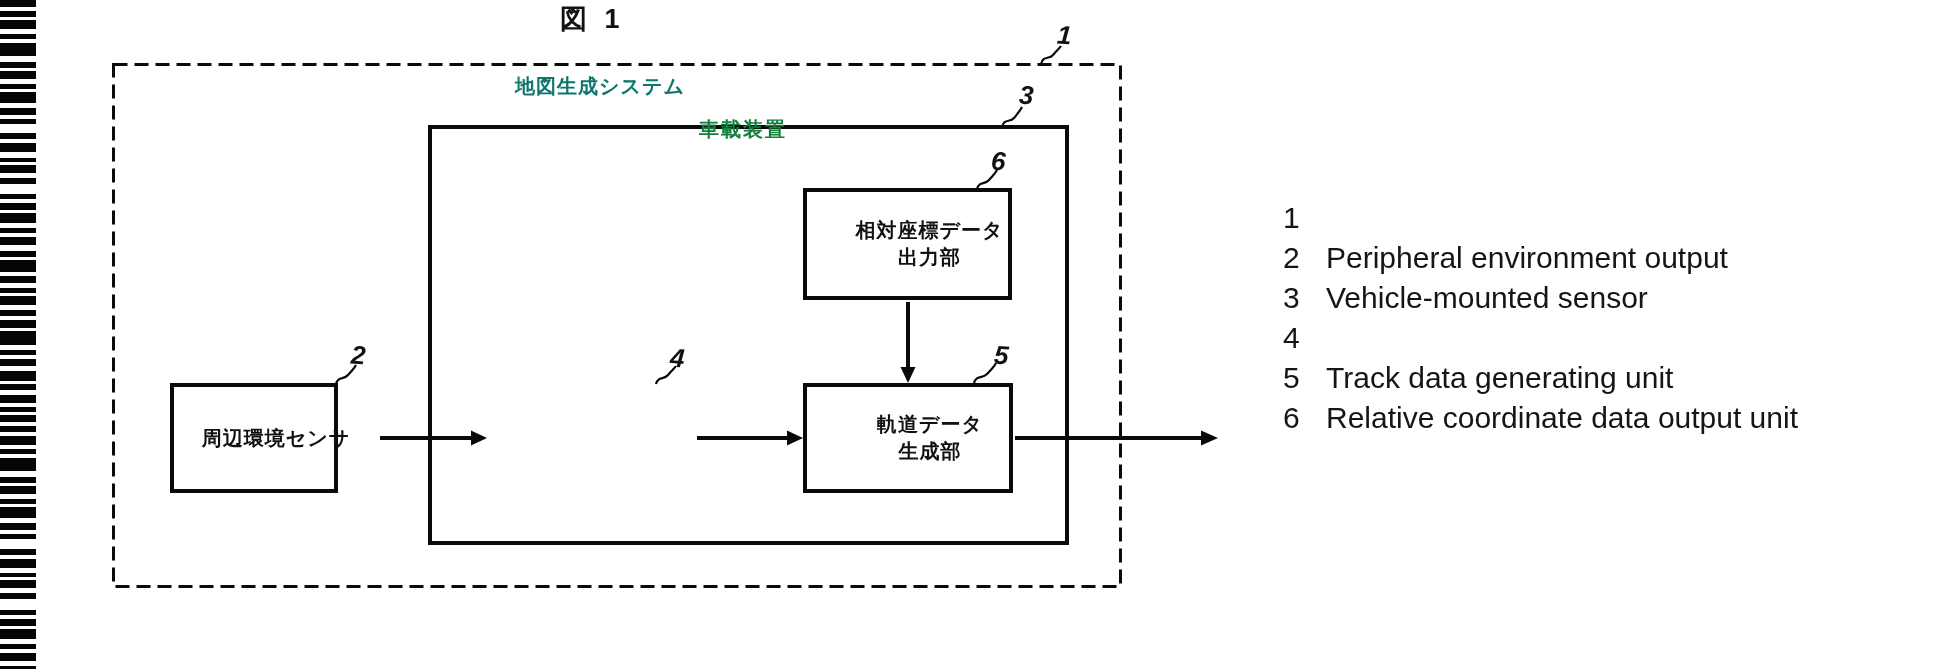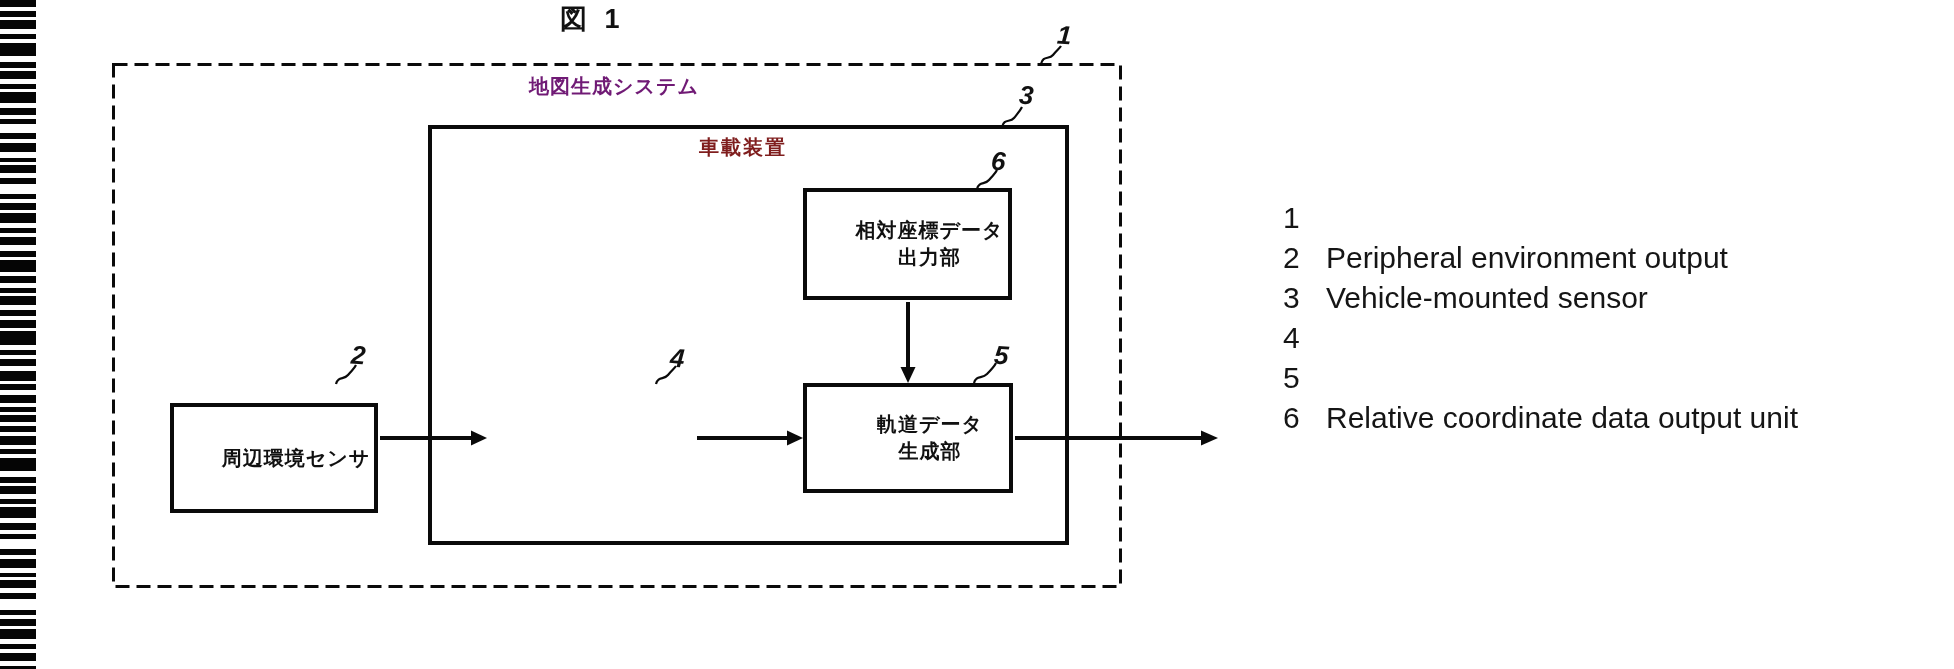--- a/index.html
+++ b/index.html
@@ -33,43 +33,43 @@
     font-size: 27px;
     font-weight: 700;
     letter-spacing: 5px;
     color: #111;
     white-space: nowrap;
   }
 
   
   .outer-box-label {
     position: absolute;
-    left: 529px; top: 73px;
+    left: 515px; top: 73px;
     font-size: 20px;
     font-weight: 600;
     letter-spacing: 1px;
-    color: #701a75;
+    color: #0f766e;
     white-space: nowrap;
   }
 
   
   .inner-box {
     position: absolute;
     left: 428px; top: 125px;
     width: 641px; height: 420px;
     border: 4px solid #0a0a0a;
     background: transparent;
   }
   .inner-box-label {
     position: absolute;
-    left: 699px; top: 134px;
+    left: 699px; top: 116px;
     font-size: 20px;
     font-weight: 600;
     letter-spacing: 2px;
-    color: #7f1d1d;
+    color: #15803d;
     white-space: nowrap;
   }
 
   
   .cbox {
     position: absolute;
     border: 4px solid #0a0a0a;
     background: var(--paper);
     display: flex;
     flex-direction: column;
@@ -77,21 +77,21 @@
     justify-content: center;
     text-align: center;
     font-size: 20px;
     font-weight: 600;
     letter-spacing: 1px;
     line-height: 27px;
     color: #111;
     padding-left: 44px;
   }
   .cbox span { white-space: nowrap; }
-  .box-sensor   { left: 170px; top: 403px; width: 208px; height: 110px; }
+  .box-sensor   { left: 170px; top: 383px; width: 168px; height: 110px; }
   .box-slam     { left: 487px; top: 383px; width: 208px; height: 109px; }
   .box-track    { left: 803px; top: 383px; width: 210px; height: 110px; }
   .box-relcoord { left: 803px; top: 188px; width: 209px; height: 112px; }
 
   
   .refnum {
     position: absolute;
     font-size: 26px;
     font-style: italic;
     font-weight: 600;
@@ -252,20 +252,21 @@
       </div>
       <div class="legend-item">
         <span class="legend-num">3</span>
         <span>Vehicle-mounted sensor</span>
       </div>
       <div class="legend-item">
         <span class="legend-num">4</span>
       </div>
       <div class="legend-item">
         <span class="legend-num">5</span>
+        <span>Track data generating unit</span>
       </div>
       <div class="legend-item">
         <span class="legend-num">6</span>
         <span>Relative coordinate data output unit</span>
       </div>
     </div>
 
 </div>
 
 </body></html>

